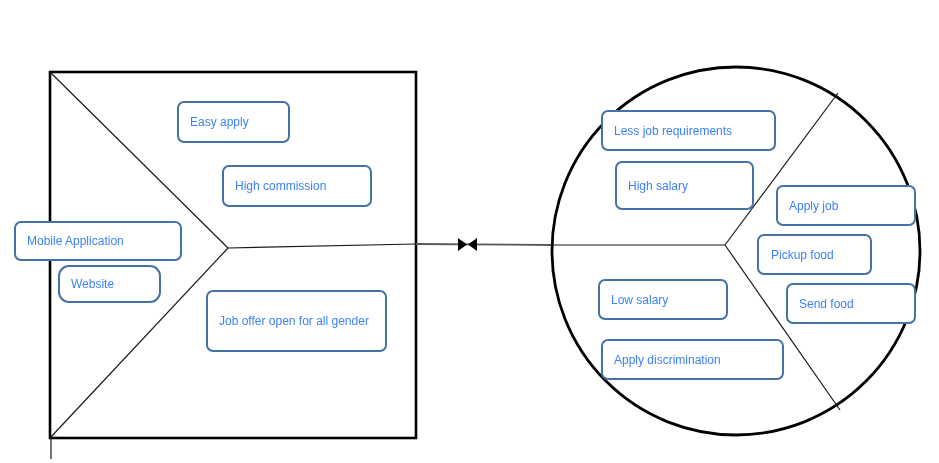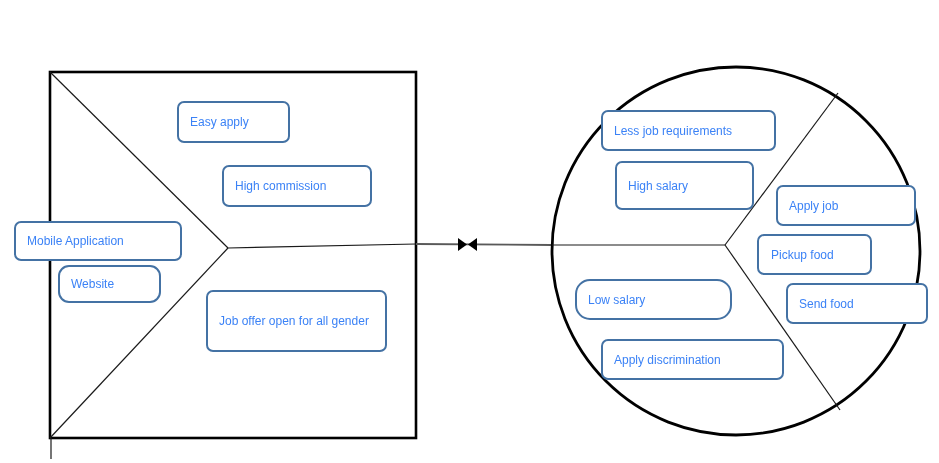--- a/index.html
+++ b/index.html
@@ -82,18 +82,18 @@
   <div id="box-layer">
       <div class="node-box" style="left: 177px; top: 101px; width: 113px; height: 42px; border-color: rgb(68, 114, 164);"><span>Easy apply</span></div>
       <div class="node-box" style="left: 222px; top: 165px; width: 150px; height: 42px; border-color: rgb(68, 114, 164);"><span>High commission</span></div>
       <div class="node-box" style="left: 14px; top: 221px; width: 168px; height: 40px; border-color: rgb(68, 114, 164);"><span>Mobile Application</span></div>
       <div class="node-box" style="left: 58px; top: 265px; width: 103px; height: 38px; border-color: rgb(68, 114, 164); border-radius: 11px;"><span>Website</span></div>
       <div class="node-box two-line" style="left: 206px; top: 290px; width: 181px; height: 62px; border-color: rgb(68, 114, 164);"><span>Job offer open for all gender</span></div>
       <div class="node-box" style="left: 601px; top: 110px; width: 175px; height: 41px; border-color: rgb(68, 114, 164); text-align: right;"><span>Less job requirements</span></div>
       <div class="node-box" style="left: 615px; top: 161px; width: 139px; height: 49px; border-color: rgb(68, 114, 164);"><span>High salary</span></div>
       <div class="node-box" style="left: 776px; top: 185px; width: 140px; height: 41px; border-color: rgb(68, 114, 164);"><span>Apply job</span></div>
       <div class="node-box" style="left: 757px; top: 234px; width: 115px; height: 41px; border-color: rgb(68, 114, 164); padding-left: 12px;"><span>Pickup food</span></div>
-      <div class="node-box" style="left: 786px; top: 283px; width: 142px; height: 41px; border-color: rgb(68, 114, 164);"><span>Send food</span></div>
-      <div class="node-box" style="left: 575px; top: 279px; width: 157px; height: 41px; border-color: rgb(68, 114, 164); border-radius: 15px;"><span>Low salary</span></div>
+      <div class="node-box" style="left: 786px; top: 283px; width: 130px; height: 41px; border-color: rgb(68, 114, 164);"><span>Send food</span></div>
+      <div class="node-box" style="left: 598px; top: 279px; width: 130px; height: 41px; border-color: rgb(68, 114, 164);"><span>Low salary</span></div>
       <div class="node-box" style="left: 601px; top: 339px; width: 183px; height: 41px; border-color: rgb(68, 114, 164);"><span>Apply discrimination</span></div>
     </div>
 
 </div>
 
 </body></html>

